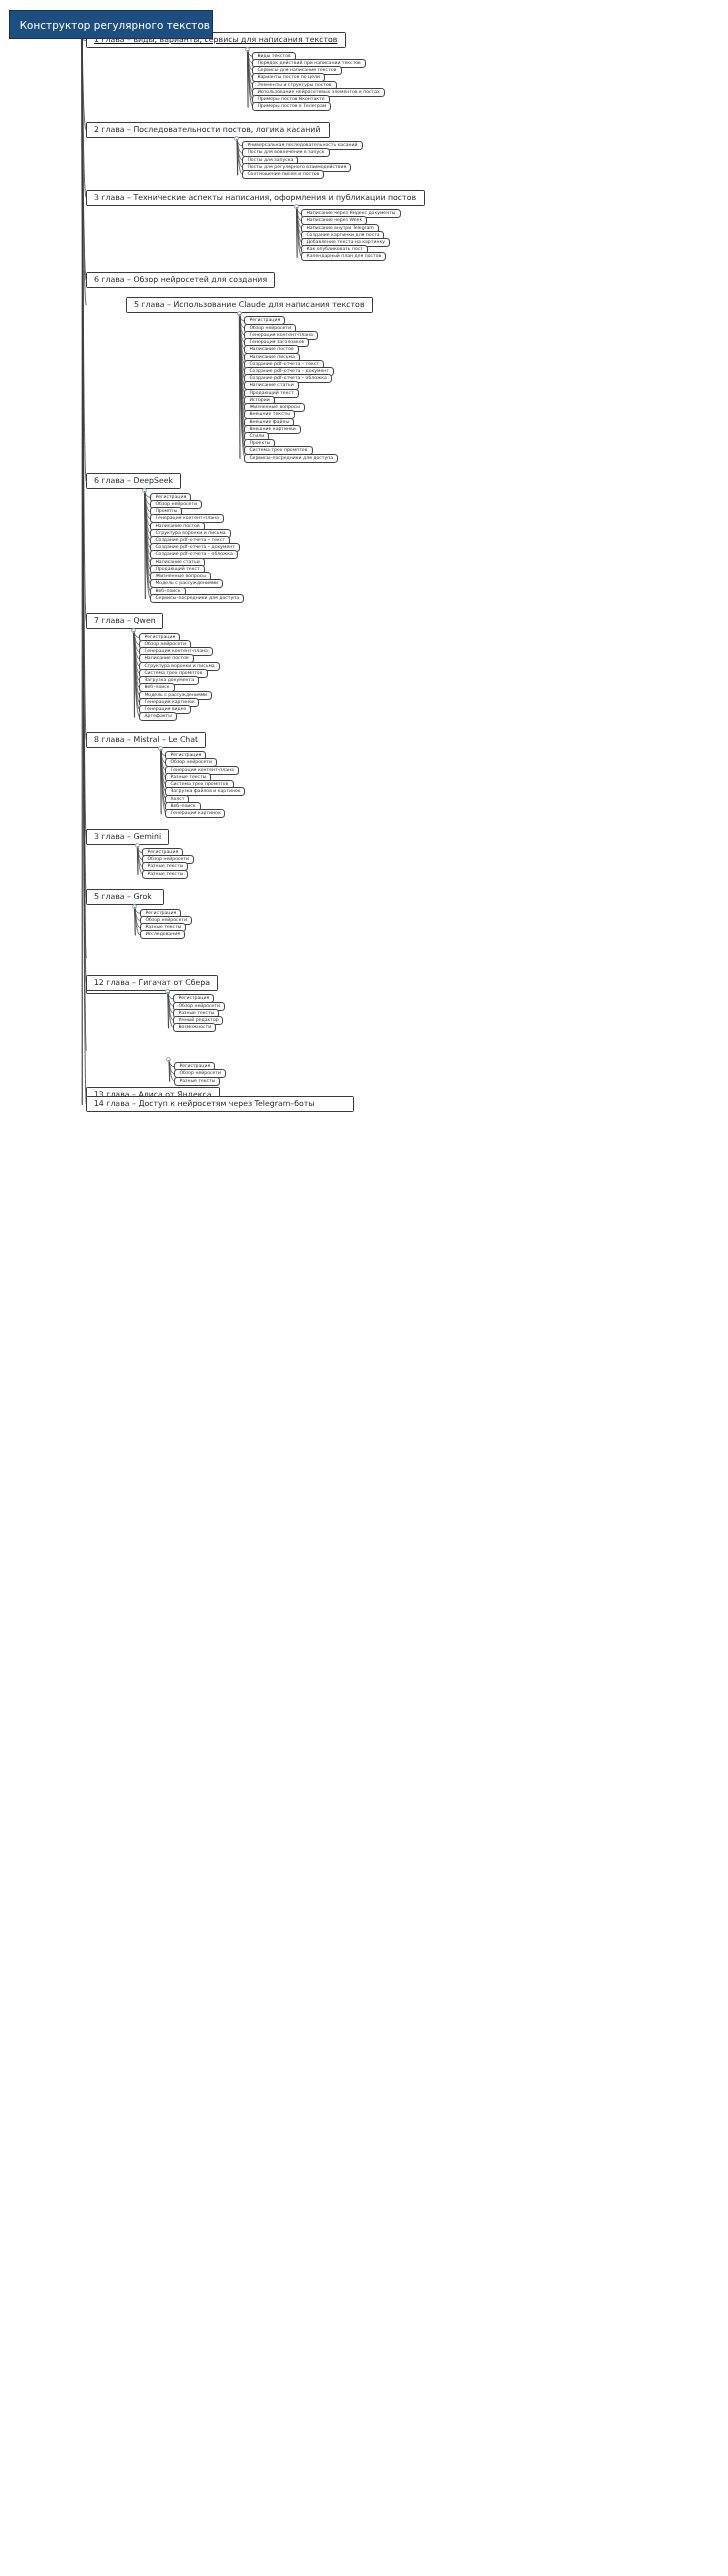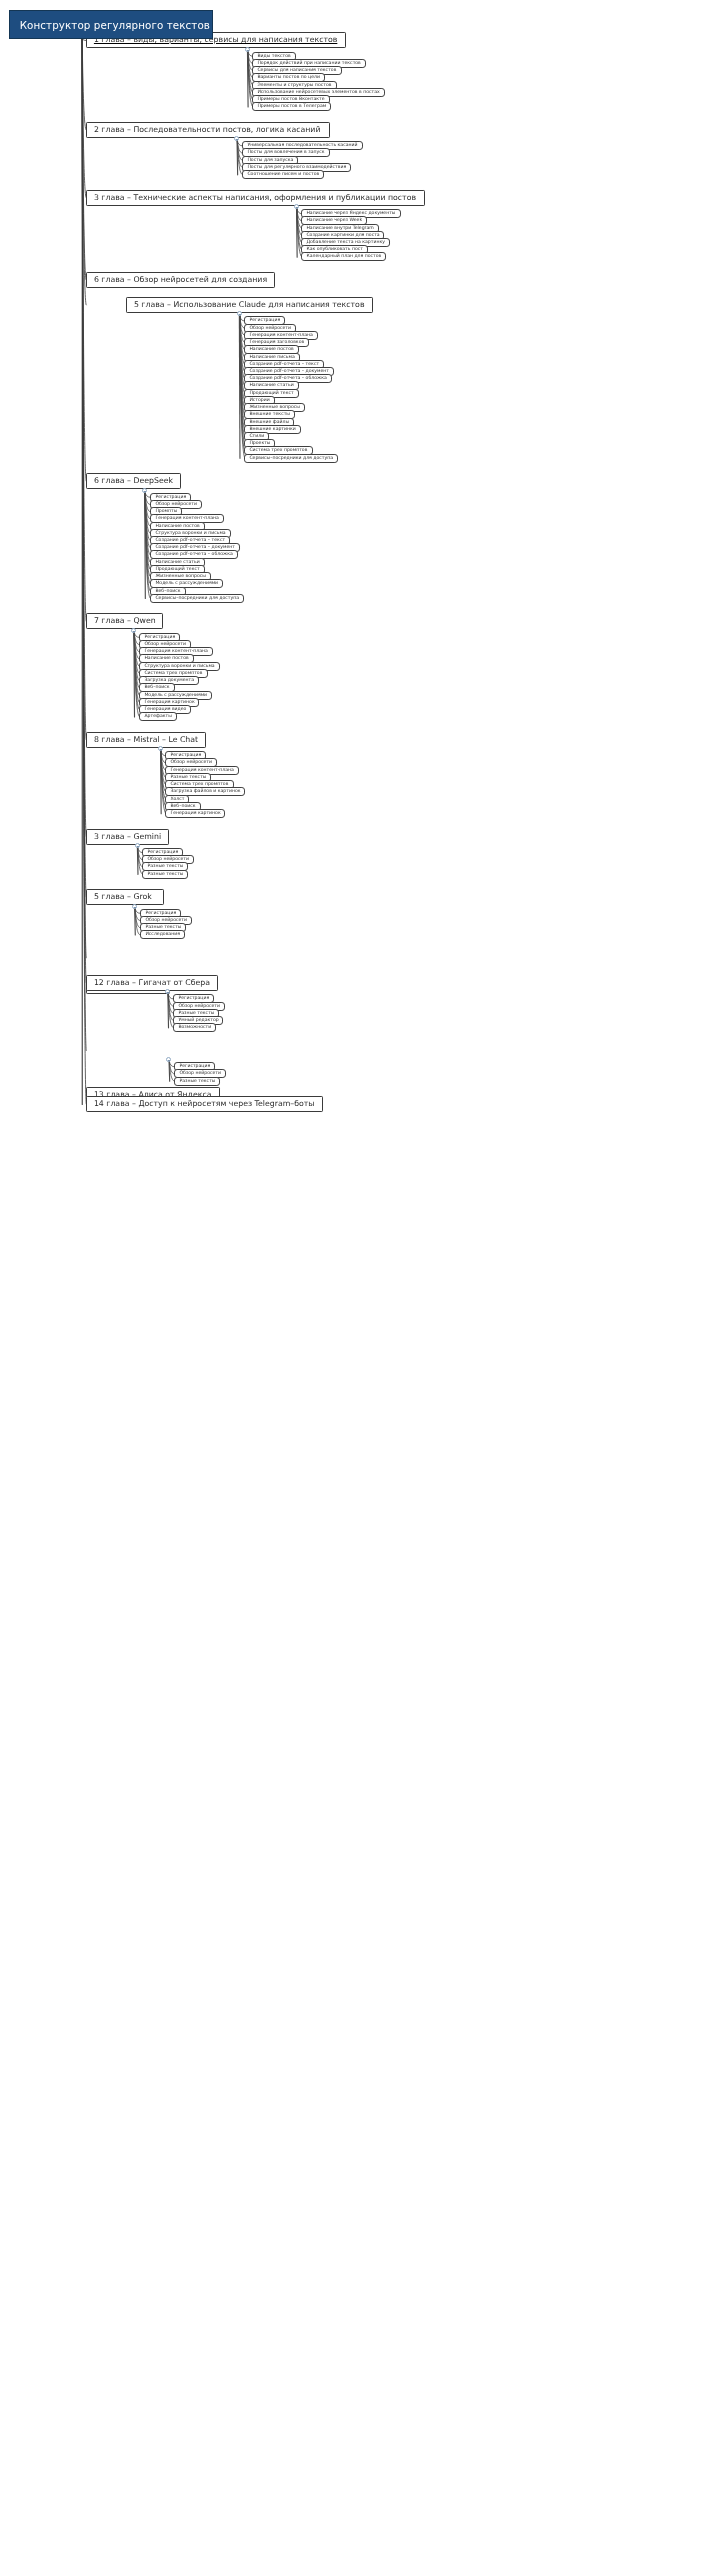--- a/index.html
+++ b/index.html
@@ -543,18 +543,18 @@
       <div class="collapse-toggle" style="left: 166px; top: 1057px;"></div>
       <div class="leaf" style="left: 174px; top: 1062px; width: 41px;">
         <span>Регистрация</span>
       </div>
       <div class="leaf" style="left: 174px; top: 1069px; width: 52px;">
         <span>Обзор нейросети</span>
       </div>
       <div class="leaf" style="left: 174px; top: 1077px; width: 46px;">
         <span>Разные тексты</span>
       </div>
-      <div class="chapter" style="left: 86px; top: 1096px; width: 237px;">
+      <div class="chapter" style="left: 86px; top: 1096px; width: 268px;">
         <span>14 глава – Доступ к нейросетям через Telegram–боты</span>
       </div>
     </div>
 </div>
 
 
 </body></html>

